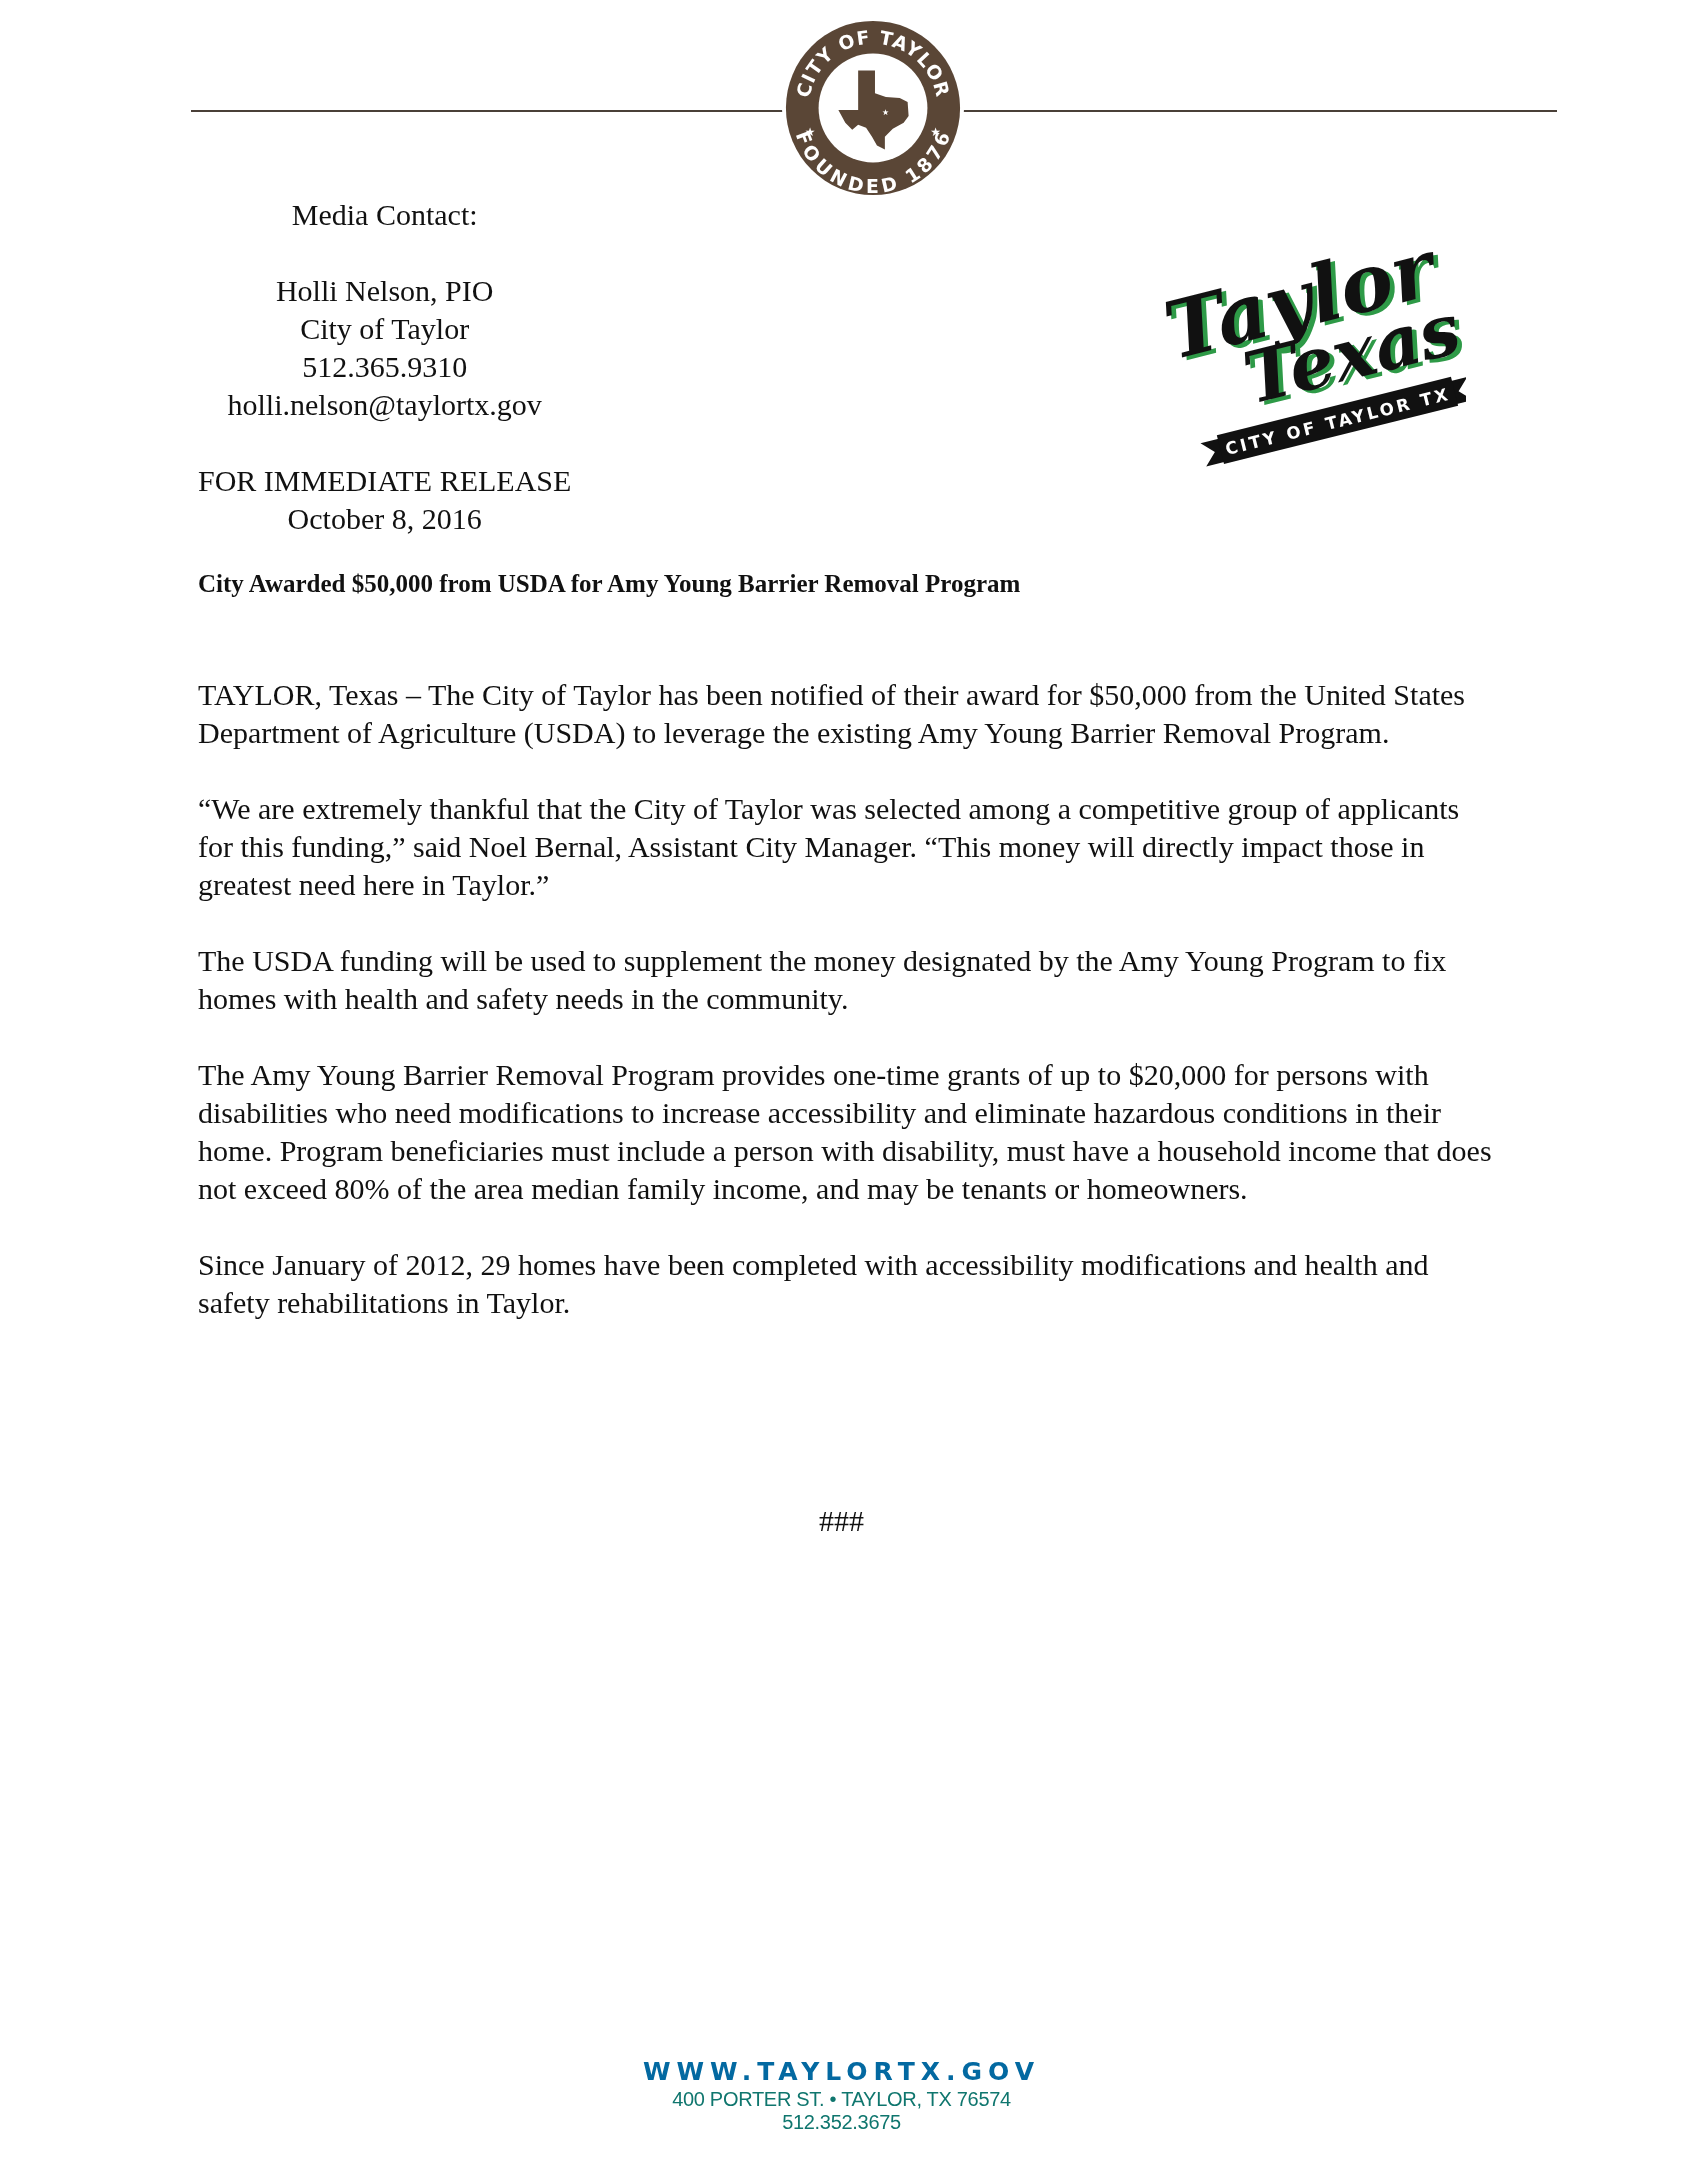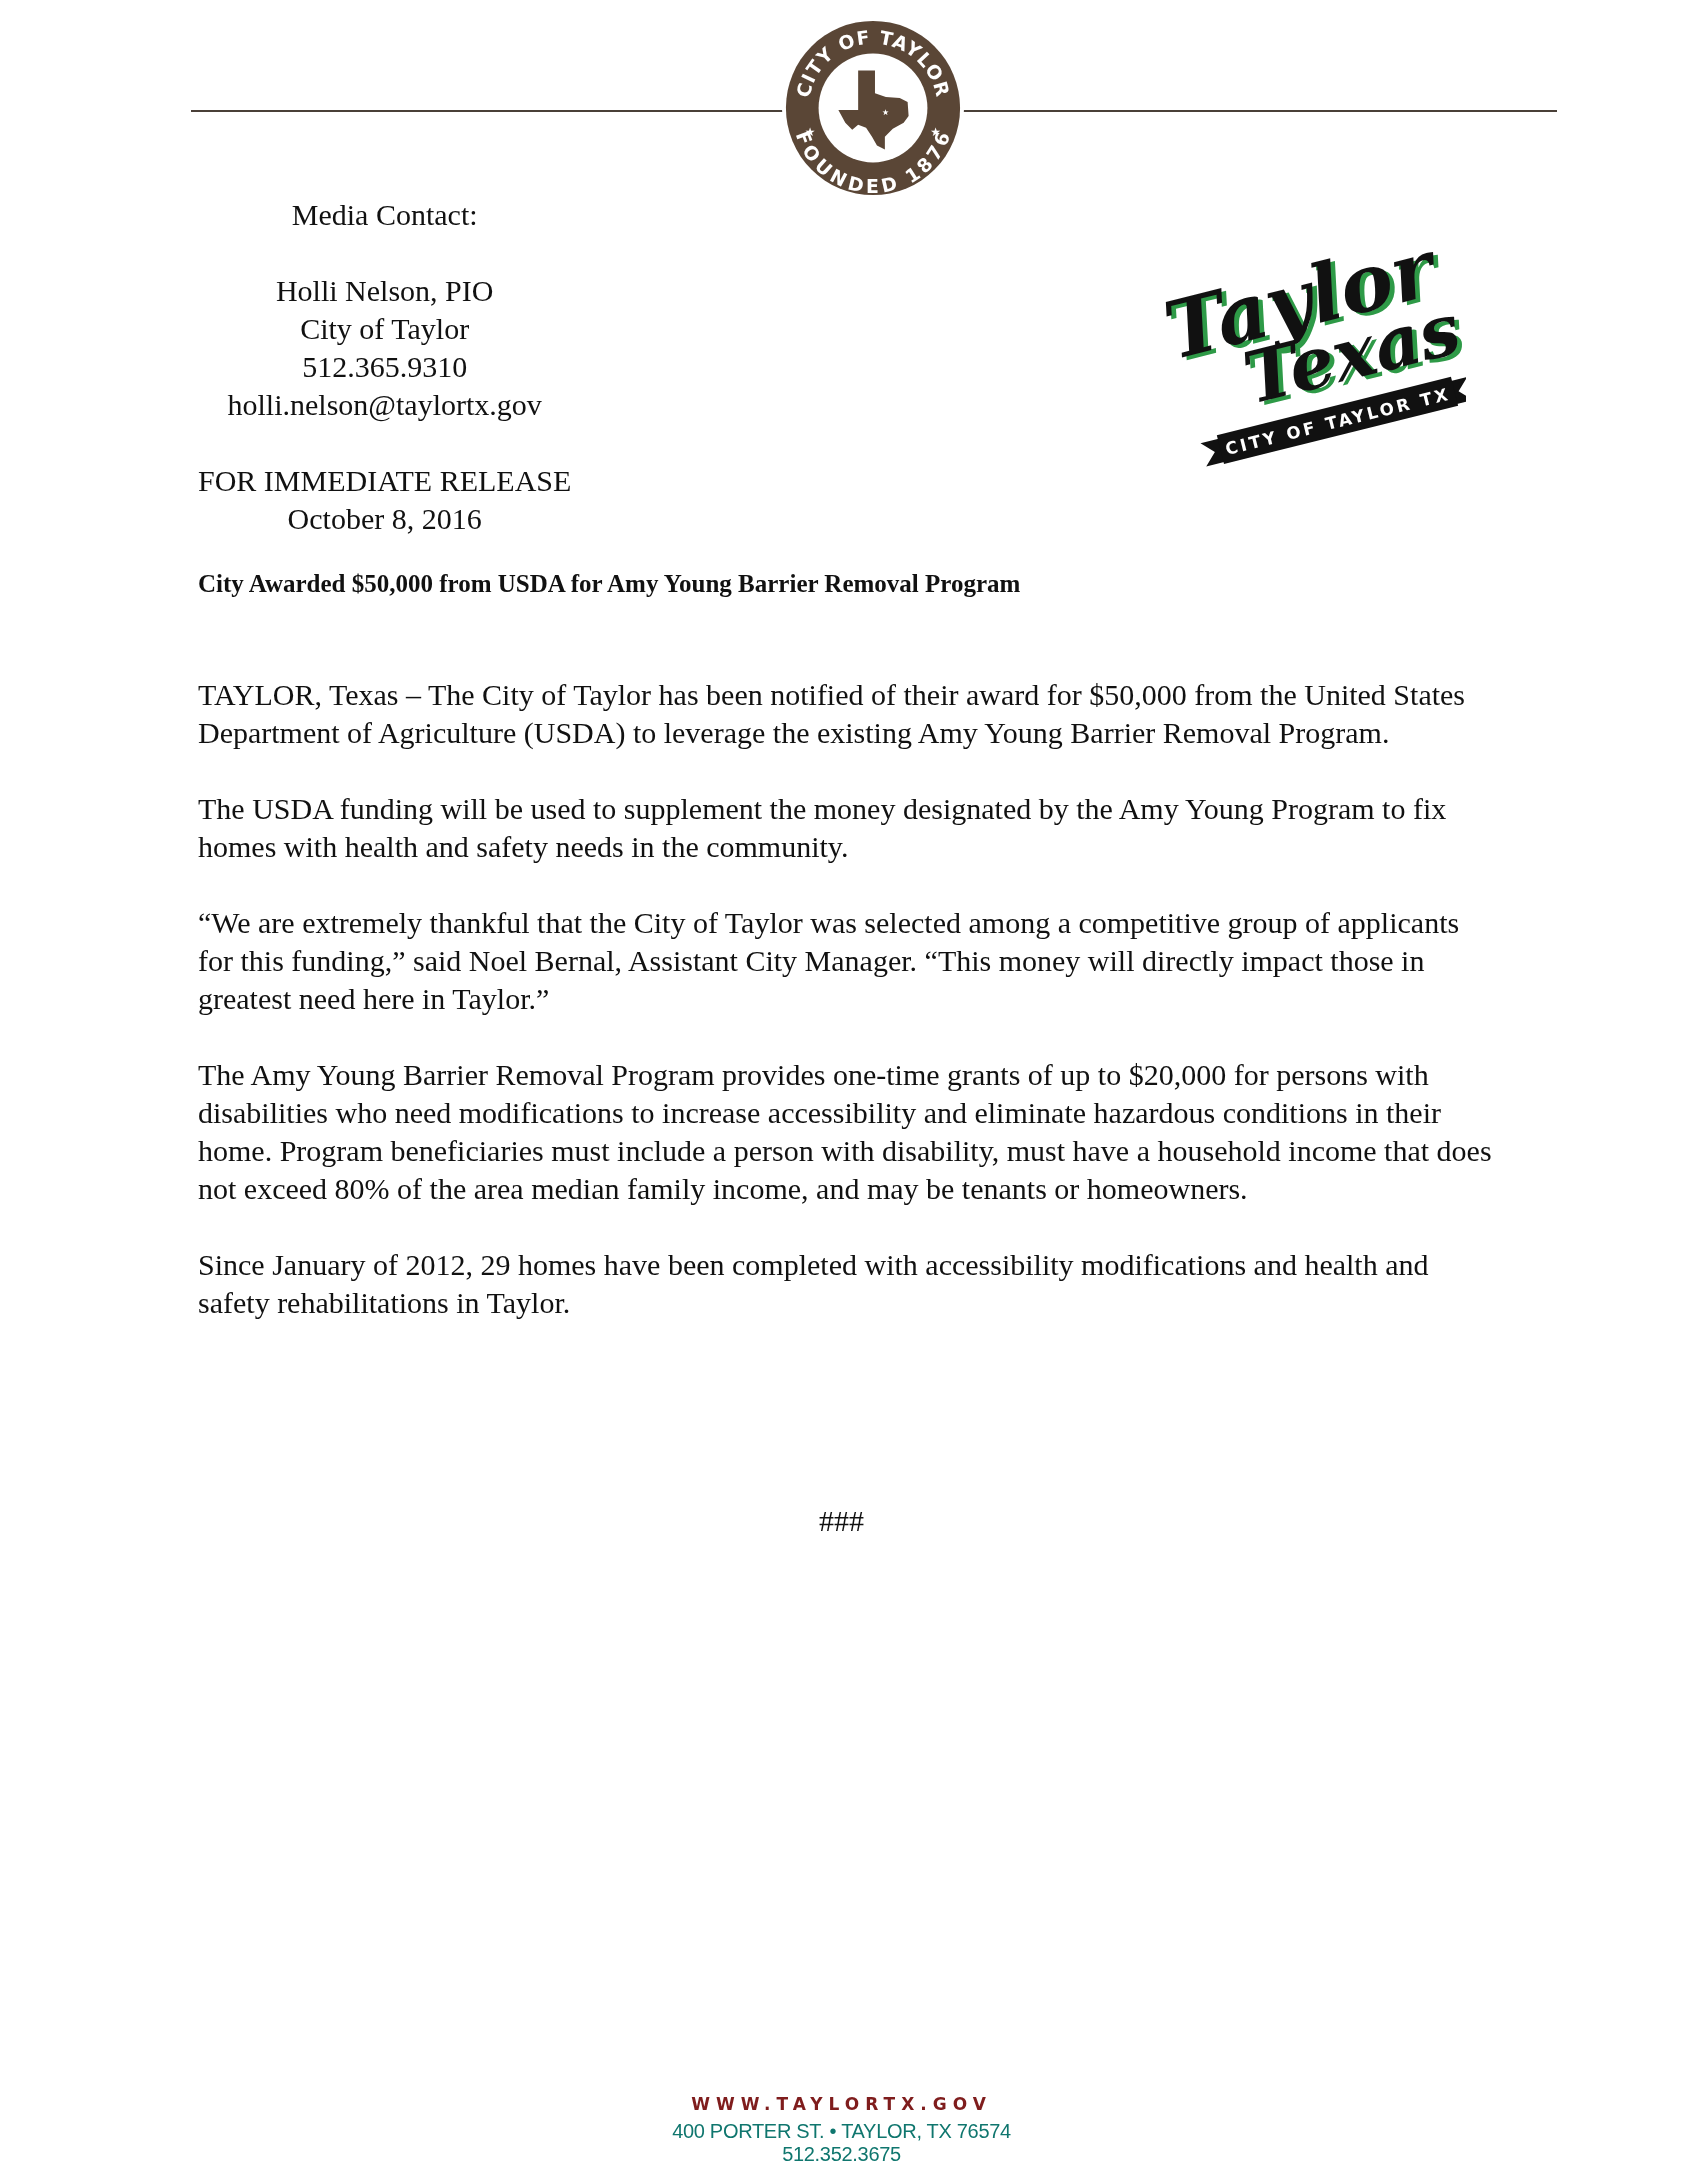--- a/index.html
+++ b/index.html
@@ -9,21 +9,21 @@
     .seal { position: absolute; left: 779px; top: 14px; width: 188px; height: 188px; }
     .brand-logo { position: absolute; left: 1139px; top: 208px; width: 327px; height: 267px; }
     .contact { position: absolute; left: 198px; top: 196px; font-size: 30px; line-height: 38px; }
     .contact div { white-space: nowrap; text-align: center; }
     .gap { height: 38px; }
     .headline { position: absolute; left: 198px; top: 564px; width: 1307px; font-size: 25px; font-weight: bold; line-height: 40px; white-space: nowrap; }
     .body { position: absolute; left: 198px; top: 669px; width: 1297px; font-size: 30px; line-height: 38px; }
     .body p { margin: 7px 0 38px 0; }
     .endmark { position: absolute; left: 0; width: 1683px; top: 1504px; text-align: center; font-size: 30px; }
     .footer { position: absolute; left: 0; width: 1683px; top: 2056px; text-align: center; }
-    .footer .url { color: #7f1d1d; font-family: "DejaVu Sans", sans-serif; font-weight: bold; font-size: 17px; letter-spacing: 6px; line-height: 32px; margin-top: 32px; }
+    .footer .url { color: #0369a1; font-family: "DejaVu Sans", sans-serif; font-weight: bold; font-size: 25px; letter-spacing: 6px; line-height: 32px; }
     .footer .addr { font-family: "Liberation Sans", sans-serif; font-size: 20px; line-height: 23px; color: #0f766e; letter-spacing: -0.3px; }
   </style>
 </head>
 <body>
 
 <div class="rule"></div>
 
 <svg class="seal" viewBox="0 0 190 190">
   <defs>
     <path id="arcTop" d="M 30 95 A 65 65 0 0 1 160 95"></path>
@@ -65,22 +65,22 @@
   <div>holli.nelson@taylortx.gov</div>
   <div class="gap"></div>
   <div>FOR IMMEDIATE RELEASE</div>
   <div>October 8, 2016</div>
 </div>
 
 <div class="headline">City Awarded $50,000 from USDA for Amy Young Barrier Removal Program</div>
 
 <div class="body">
   <p>TAYLOR, Texas – The City of Taylor has been notified of their award for $50,000 from the United States Department of Agriculture (USDA) to leverage the existing Amy Young Barrier Removal Program.</p>
+  <p>“We are extremely thankful that the City of Taylor was selected among a competitive group of applicants for this funding,” said Noel Bernal, Assistant City Manager. “This money will directly impact those in greatest need here in Taylor.”</p>
   <p>The USDA funding will be used to supplement the money designated by the Amy Young Program to fix homes with health and safety needs in the community.</p>
-  <p>“We are extremely thankful that the City of Taylor was selected among a competitive group of applicants for this funding,” said Noel Bernal, Assistant City Manager. “This money will directly impact those in greatest need here in Taylor.”</p>
   <p>The Amy Young Barrier Removal Program provides one-time grants of up to $20,000 for persons with disabilities who need modifications to increase accessibility and eliminate hazardous conditions in their home. Program beneficiaries must include a person with disability, must have a household income that does not exceed 80% of the area median family income, and may be tenants or homeowners.</p>
   <p>Since January of 2012, 29 homes have been completed with accessibility modifications and health and safety rehabilitations in Taylor.</p>
 </div>
 
 <div class="endmark">###</div>
 
 <div class="footer">
   <div class="url">WWW.TAYLORTX.GOV</div>
   <div class="addr">400 PORTER ST. • TAYLOR, TX 76574</div>
   <div class="addr">512.352.3675</div>

